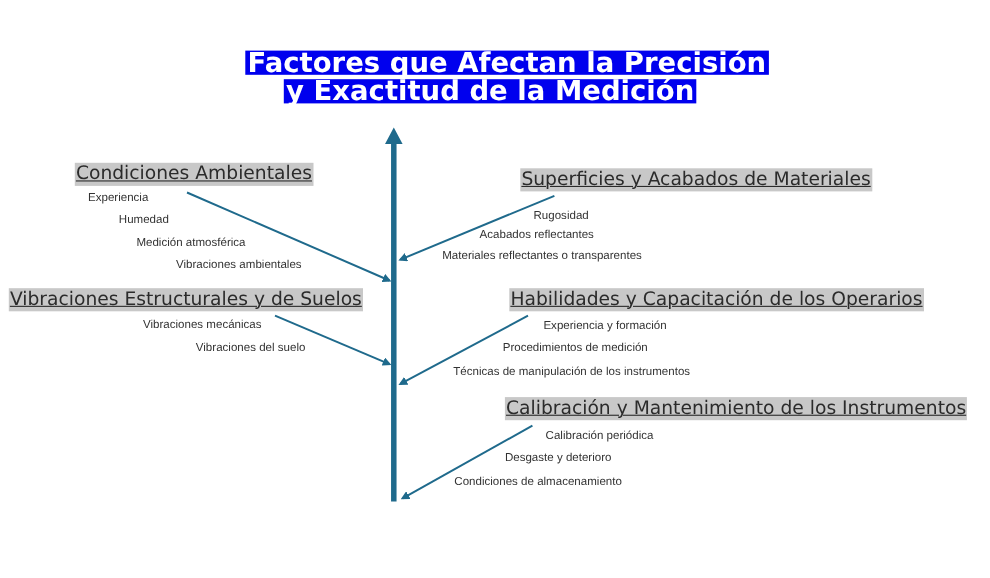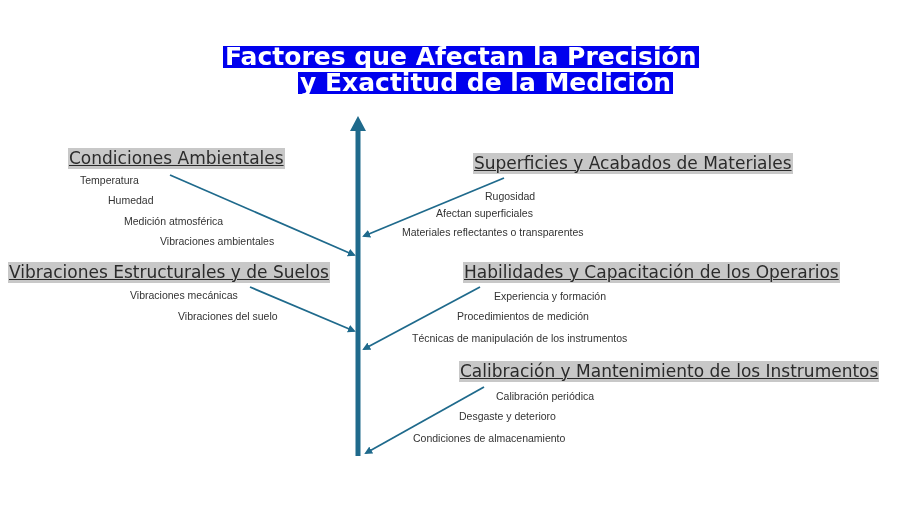--- a/index.html
+++ b/index.html
@@ -7,21 +7,21 @@
     .title-line { position:absolute; background:#0000ee; color:#ffffff; font-weight:bold; font-size:25px; line-height:22px; padding:0 2px; white-space:nowrap; font-family:"DejaVu Sans", sans-serif; }
     .cat { position:absolute; background:#c8c8c8; color:#2b2b2b; text-decoration:underline; text-decoration-thickness:1px; font-size:17px; line-height:21px; white-space:nowrap; padding:0 1px; font-family:"DejaVu Sans", sans-serif; }
     .item { position:absolute; color:#333333; font-size:10.5px; line-height:13px; white-space:nowrap; font-family:"Liberation Sans", sans-serif; }
     svg.lines { position:absolute; left:0; top:0; }
   </style>
 </head>
 <body>
 
 <div>
   <div class="title-line" style="left:223px; top:46px;">Factores que Afectan la Precisión</div>
-  <div class="title-line" style="left:258px; top:72px;margin-left:40px;">y Exactitud de la Medición</div>
+  <div class="title-line" style="left:258px; top:72px;">y Exactitud de la Medición</div>
 </div>
 
 <svg class="lines" width="900" height="525">
   <defs>
     <marker id="ah" markerWidth="8" markerHeight="8" refX="6" refY="4" orient="auto" markerUnits="userSpaceOnUse">
       <path d="M0,0 L8,4 L0,8 Z" fill="#1f6a8c"></path>
     </marker>
   </defs>
 
   <g>
@@ -31,36 +31,36 @@
 
   <line x1="170" y1="175" x2="354" y2="255" stroke="#1f6a8c" stroke-width="1.8" marker-end="url(#ah)"></line>
   <line x1="250" y1="287" x2="354" y2="331" stroke="#1f6a8c" stroke-width="1.8" marker-end="url(#ah)"></line>
   <line x1="504" y1="178" x2="364" y2="236" stroke="#1f6a8c" stroke-width="1.8" marker-end="url(#ah)"></line>
   <line x1="480" y1="287" x2="364" y2="349" stroke="#1f6a8c" stroke-width="1.8" marker-end="url(#ah)"></line>
   <line x1="484" y1="387" x2="366" y2="453" stroke="#1f6a8c" stroke-width="1.8" marker-end="url(#ah)"></line>
 </svg>
 
 <div>
   <div class="cat" style="left:51px; top:148px;margin-left:17px;">Condiciones Ambientales</div>
-  <div class="item" style="left:80px; top:174px;">Temperatura</div>
+  <div class="item" style="left:80px; top:174px;">Experiencia</div>
   <div class="item" style="left:108px; top:194px;">Humedad</div>
   <div class="item" style="left:124px; top:215px;">Medición atmosférica</div>
   <div class="item" style="left:160px; top:235px;">Vibraciones ambientales</div>
 </div>
 
 <div>
   <div class="cat" style="left:8px; top:262px;">Vibraciones Estructurales y de Suelos</div>
   <div class="item" style="left:130px; top:289px;">Vibraciones mecánicas</div>
   <div class="item" style="left:178px; top:310px;">Vibraciones del suelo</div>
 </div>
 
 <div>
   <div class="cat" style="left:473px; top:153px;">Superficies y Acabados de Materiales</div>
   <div class="item" style="left:485px; top:190px;">Rugosidad</div>
-  <div class="item" style="left:436px; top:207px;">Afectan superficiales</div>
+  <div class="item" style="left:436px; top:207px;">Acabados reflectantes</div>
   <div class="item" style="left:402px; top:226px;">Materiales reflectantes o transparentes</div>
 </div>
 
 <div>
   <div class="cat" style="left:463px; top:262px;">Habilidades y Capacitación de los Operarios</div>
   <div class="item" style="left:494px; top:290px;">Experiencia y formación</div>
   <div class="item" style="left:457px; top:310px;">Procedimientos de medición</div>
   <div class="item" style="left:412px; top:332px;">Técnicas de manipulación de los instrumentos</div>
 </div>
 

